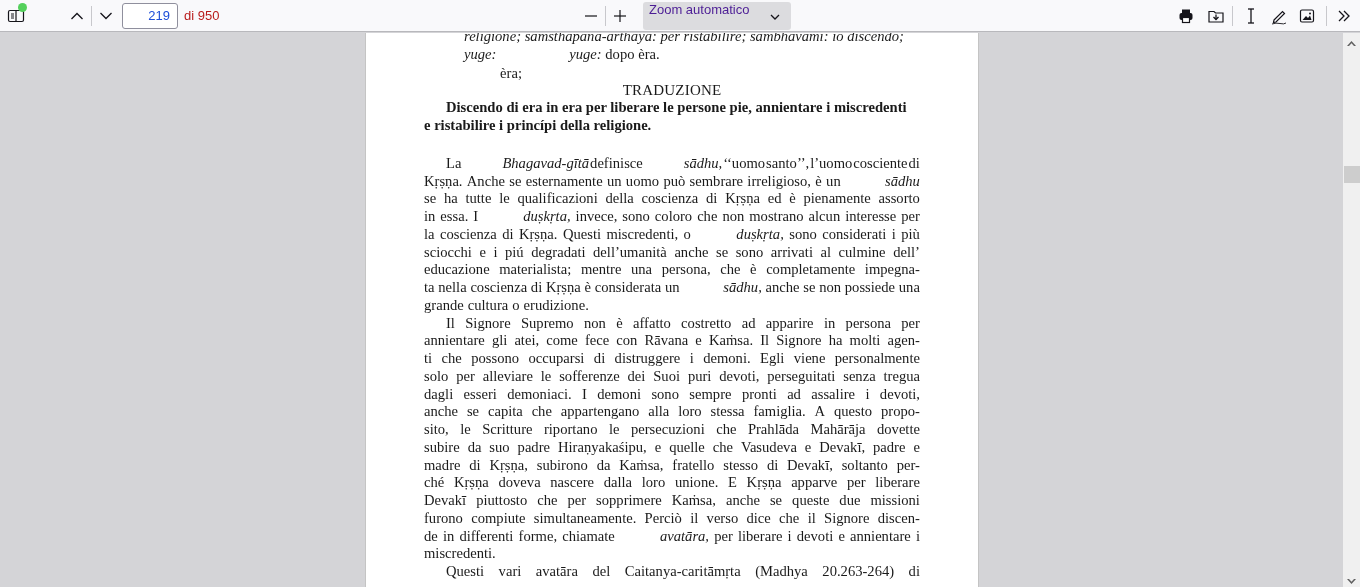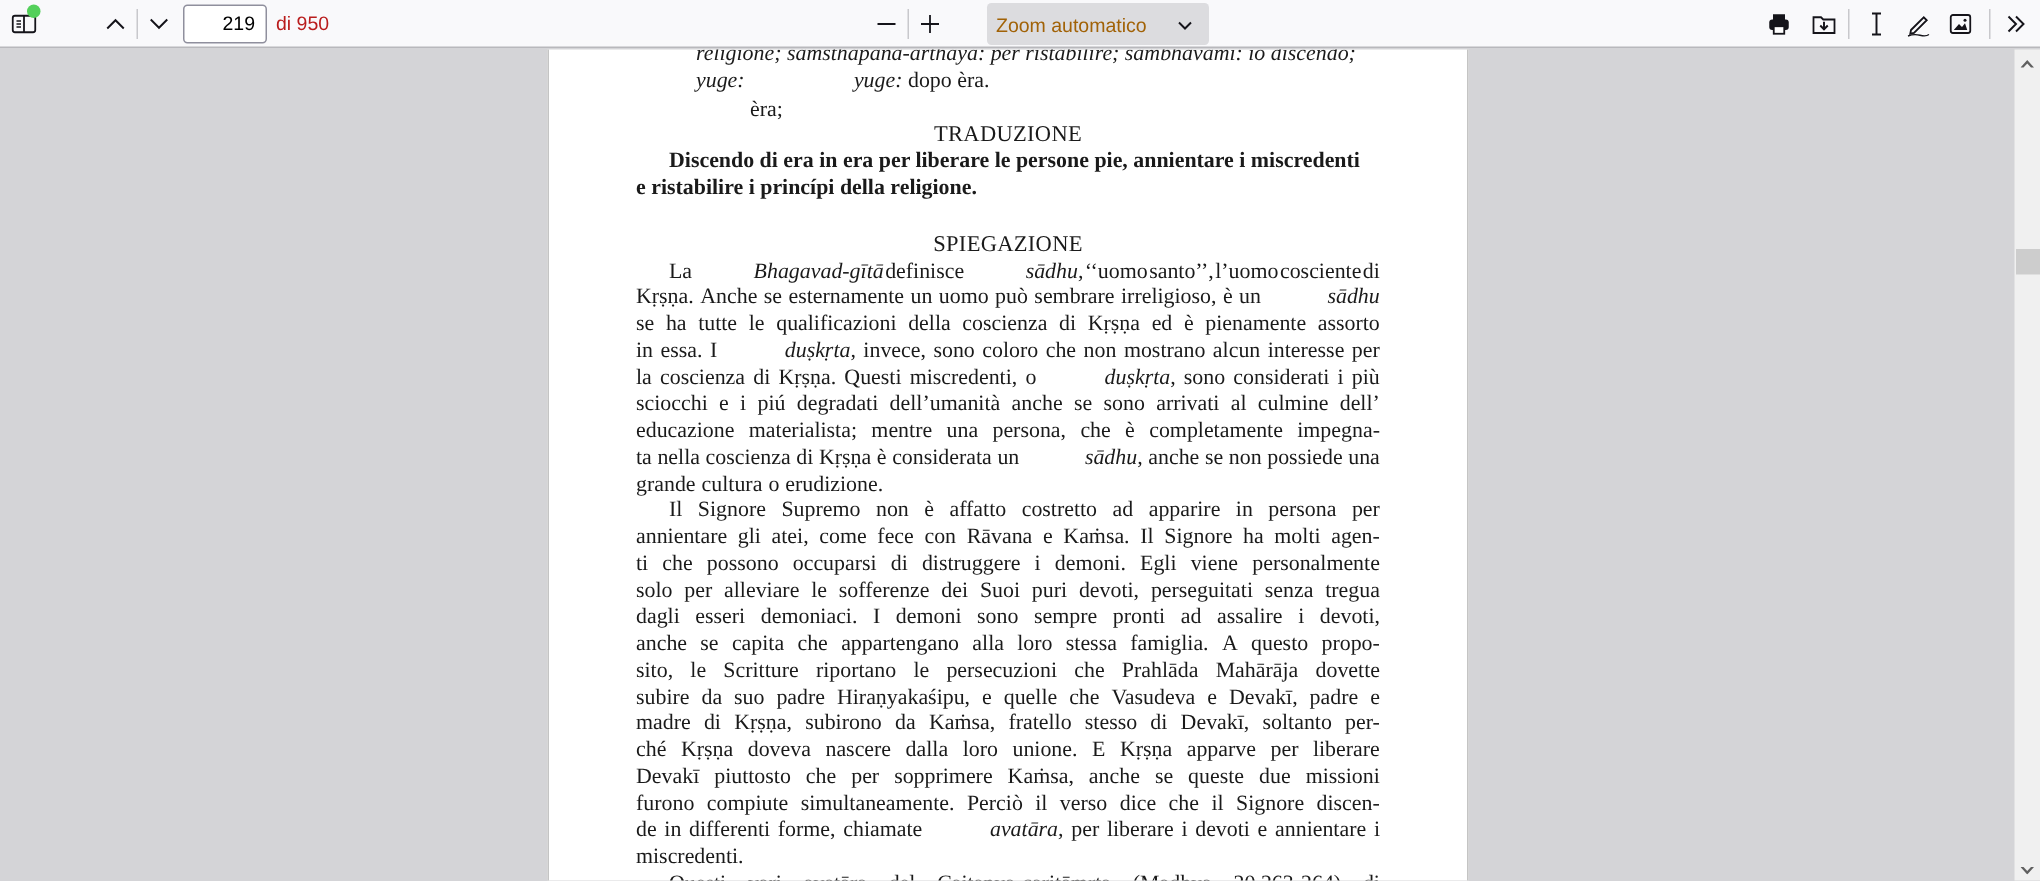--- a/index.html
+++ b/index.html
@@ -4,23 +4,23 @@
   <style>
     * { box-sizing: border-box; margin: 0; padding: 0; }
     html, body { width: 1360px; height: 587px; overflow: hidden; background: #d4d4d7; font-family: "Liberation Sans", sans-serif; }
 
     
     .toolbar { position: absolute; left: 0; top: 0; width: 1360px; height: 32px; background: #f9f9fb; border-bottom: 1px solid #b8b8bc; display: flex; align-items: center; }
     .tb-btn { position: absolute; top: 3px; width: 26px; height: 26px; display: flex; align-items: center; justify-content: center; color: #15141a; cursor: pointer; }
     .tb-btn svg { display: block; }
     .sep { position: absolute; top: 6px; width: 1px; height: 20px; background: #c8c8cc; }
     .dot { position: absolute; left: 18px; top: 3px; width: 9px; height: 9px; border-radius: 50%; background: #54d05b; }
-    .page-input { position: absolute; left: 122px; top: 3px; width: 56px; height: 26px; border: 1px solid #8f8f9d; border-radius: 3px; background: #fff; font-size: 13px; color: #000000; text-align: right; padding-right: 7px; line-height: 24px; }
+    .page-input { position: absolute; left: 122px; top: 3px; width: 56px; height: 26px; border: 1px solid #8f8f9d; border-radius: 3px; background: #fff; font-size: 13px; color: #1d4ed8; text-align: right; padding-right: 7px; line-height: 24px; }
     .page-count { position: absolute; left: 184px; top: 8px; font-size: 13px; color: #b91c1c; }
-    .zoom-select { position: absolute; left: 658px; top: 2px; width: 148px; height: 28px; background: #dcdcdf; border-radius: 3px; display: flex; align-items: center; padding-left: 6px; font-size: 13px; color: #a16207; }
+    .zoom-select { position: absolute; left: 643px; top: 2px; width: 148px; height: 28px; background: #dcdcdf; border-radius: 3px; display: flex; padding-left: 6px; font-size: 13px; color: #4c1d95; }
     .zoom-select .chev { position: absolute; right: 10px; top: 8px; }
 
     
     .viewer { position: absolute; left: 0; top: 33px; width: 1343px; height: 554px; background: #d4d4d7; overflow: hidden; }
     .page { position: absolute; left: 365px; top: -12px; width: 614px; height: 600px; background: #fff; border-left: 1px solid #c4c4c4; border-right: 1px solid #c4c4c4; }
     .text { position: absolute; left: 58px; width: 496px; font-family: "Liberation Serif", serif; font-size: 14.6px; color: #1a1a1a; }
     .line { height: 17.75px; line-height: 17.75px; white-space: nowrap; display: flex; justify-content: space-between; }
     .line.last { justify-content: flex-start; }
     .line.last span.w { margin-right: 4px; }
     .indent { padding-left: 22px; text-align: right; }
@@ -160,21 +160,20 @@
           <i style="white-space: pre;">yuge:</i>
           <span style="white-space: pre; margin-top: 19px;"> èra;  </span>
           <i style="white-space: pre;">yuge:</i>
           <span style="white-space: pre;"> dopo èra.</span>
         </div>
       <div style="height:18px;"></div>
       <div class="line heading" style="justify-content:center;">TRADUZIONE</div>
       <div class="line bold indent">Discendo di era in era per liberare le persone pie, annientare i miscredenti</div>
       <div class="line bold last">e ristabilire i princípi della religione.</div>
       <div style="height:20px;"></div>
-      <div class="line heading" style="justify-content:center;">SPIEGAZIONE</div>
       <div id="purport">
           <div class="line indent">
             <span class="w">La</span>
             <i class="w">Bhagavad-gītā</i>
             <span class="w">definisce</span>
             <i class="w">sādhu,</i>
             <span class="w">‘‘uomo</span>
             <span class="w">santo’’,</span>
             <span class="w">l’uomo</span>
             <span class="w">cosciente</span>

